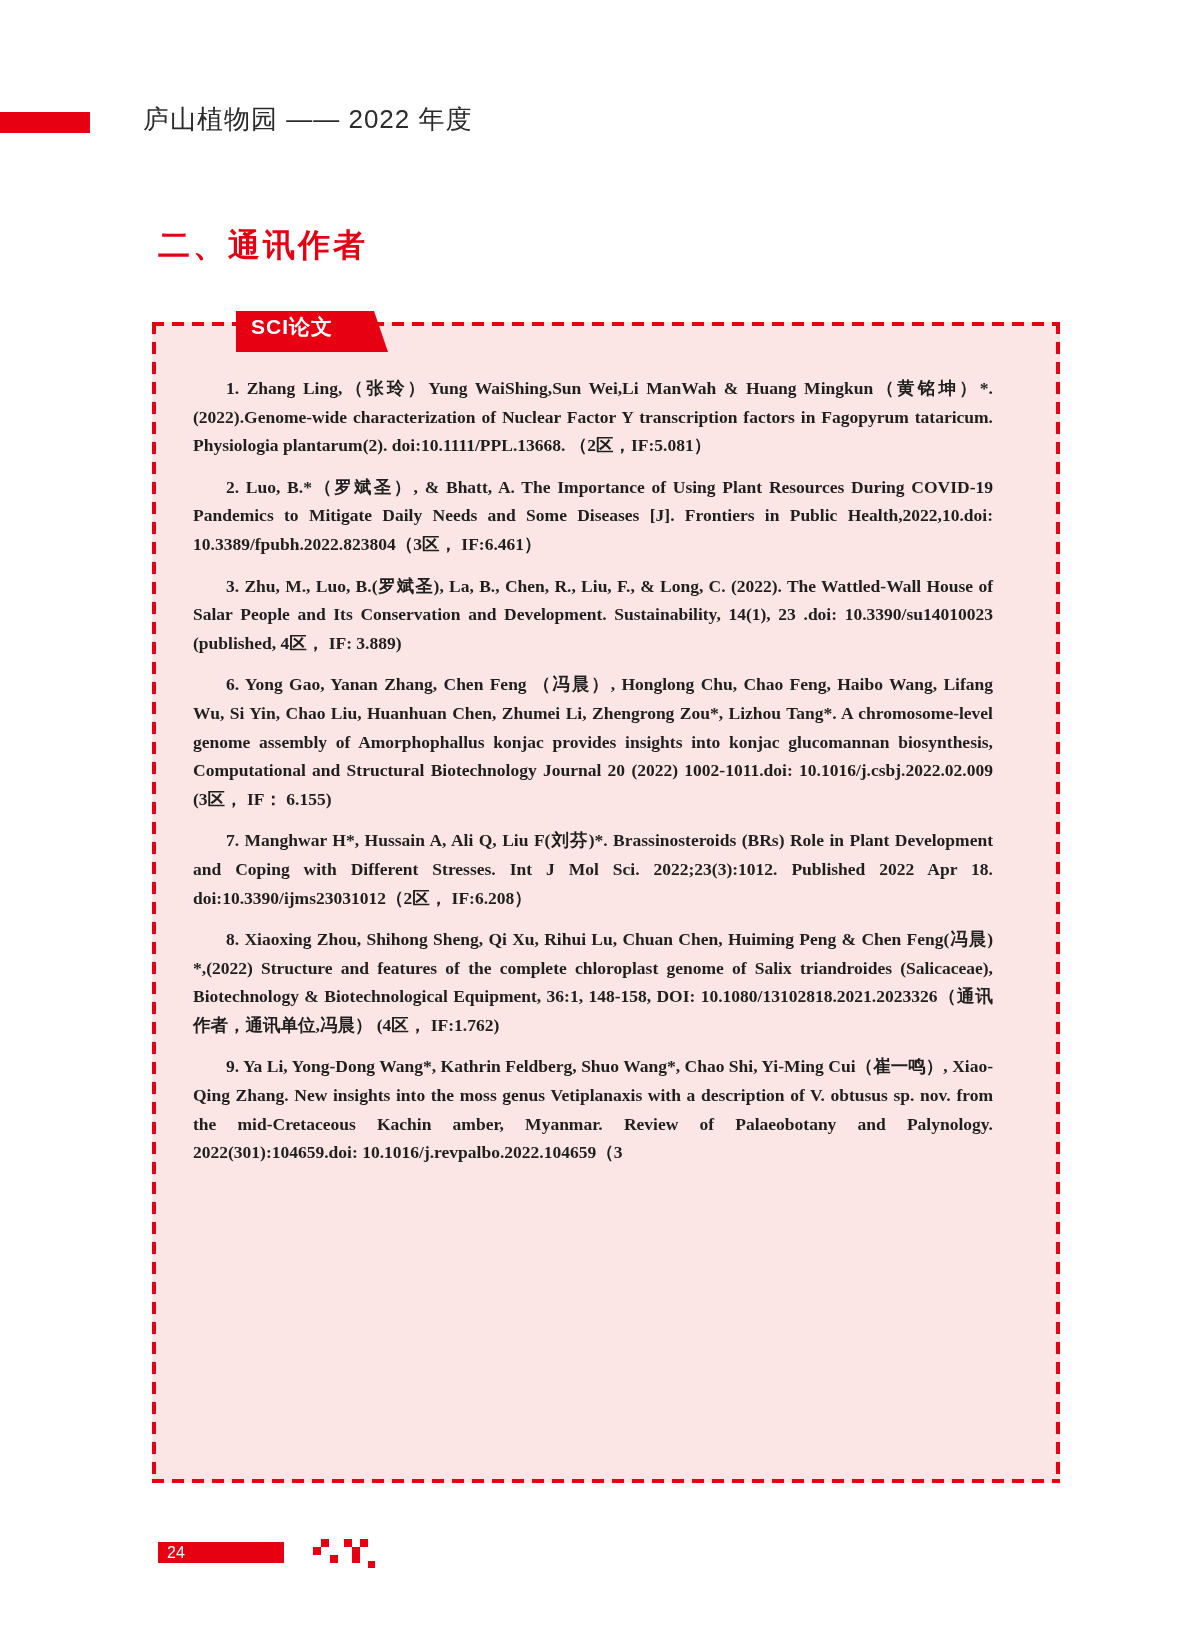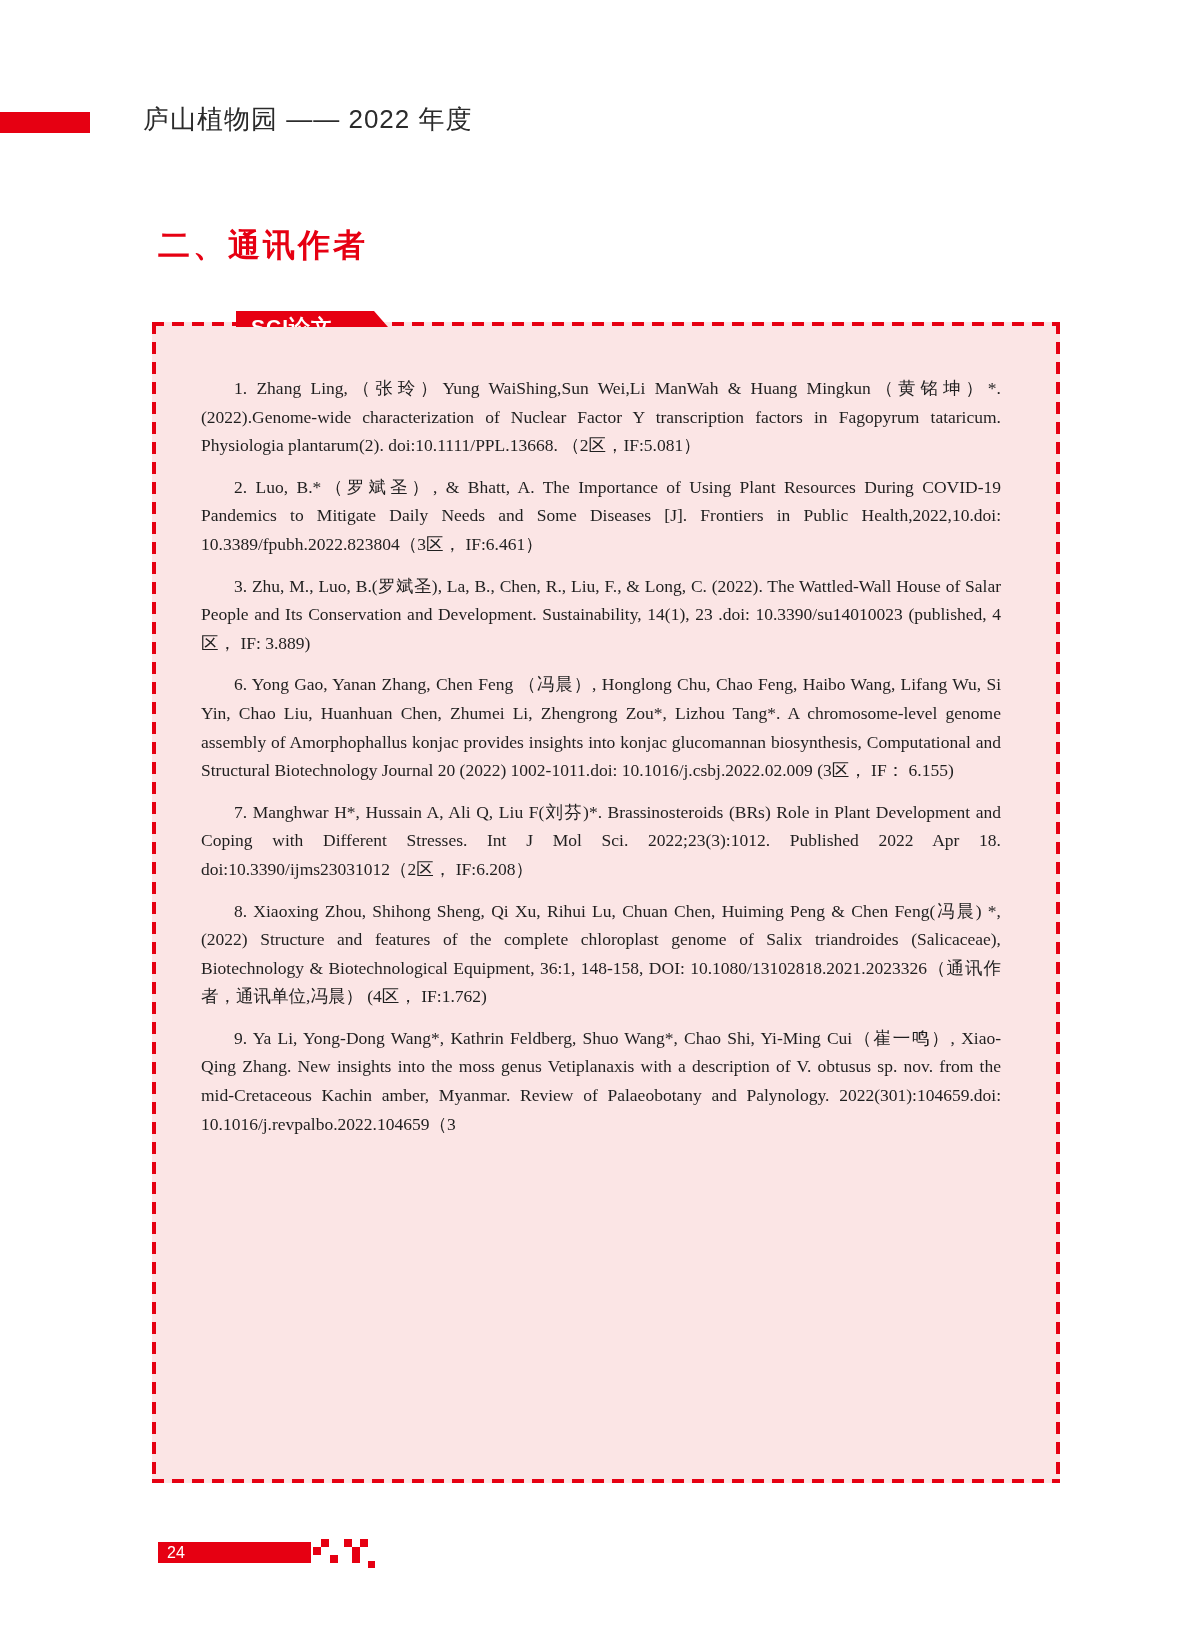--- a/index.html
+++ b/index.html
@@ -50,55 +50,56 @@
     background:repeating-linear-gradient(180deg,var(--red) 0 12px,transparent 12px 20px);
   }
   .panel .edge.top{top:0;}
   .panel .edge.bottom{bottom:0;}
   .panel .edge.left{left:0;}
   .panel .edge.right{right:0;left:auto;}
 
   
   .banner{
     position:absolute;left:84px;top:-11px;
-    height:16px;min-width:152px;
+    height:41px;min-width:152px;
     background:var(--red);
     clip-path:polygon(0 0,calc(100% - 14px) 0,100% 100%,0 100%);
     box-sizing:border-box;
     padding:0 30px 0 15px;
   }
   .banner span{
     color:#ffffff;
     font-size:21px;font-weight:bold;
     line-height:32px;
     letter-spacing:1px;
   }
 
   
   .pub-list{
-    position:absolute;left:8px;top:0;
+    position:absolute;left:0;top:0;
     box-sizing:border-box;
     width:100%;height:100%;
     padding:52px 67px 30px 41px;
     overflow:hidden;
+    font-weight:bold;
   }
   .pub{
     margin:0 0 13px 0;
     font-family:"Liberation Serif","DejaVu Serif",serif;
     font-size:17.5px;
     line-height:28.6px;
     color:#1f1f1f;
     text-align:justify;
     text-indent:33px;
   }
 
   
   .footer-bar{
     position:absolute;left:158px;top:1542px;
-    width:153px;height:21px;
+    width:126px;height:21px;
     background:var(--red);
   }
   .footer-page{
     color:#ffffff;font-size:16px;line-height:21px;
     padding-left:9px;display:block;
   }
   .mosaic{position:absolute;left:311px;top:1538px;width:70px;height:32px;}
   .mosaic i{position:absolute;width:8px;height:8px;background:var(--red);display:block;}
   .mosaic i:nth-child(1){left:2px;top:9px;}
   .mosaic i:nth-child(2){left:10px;top:1px;}

